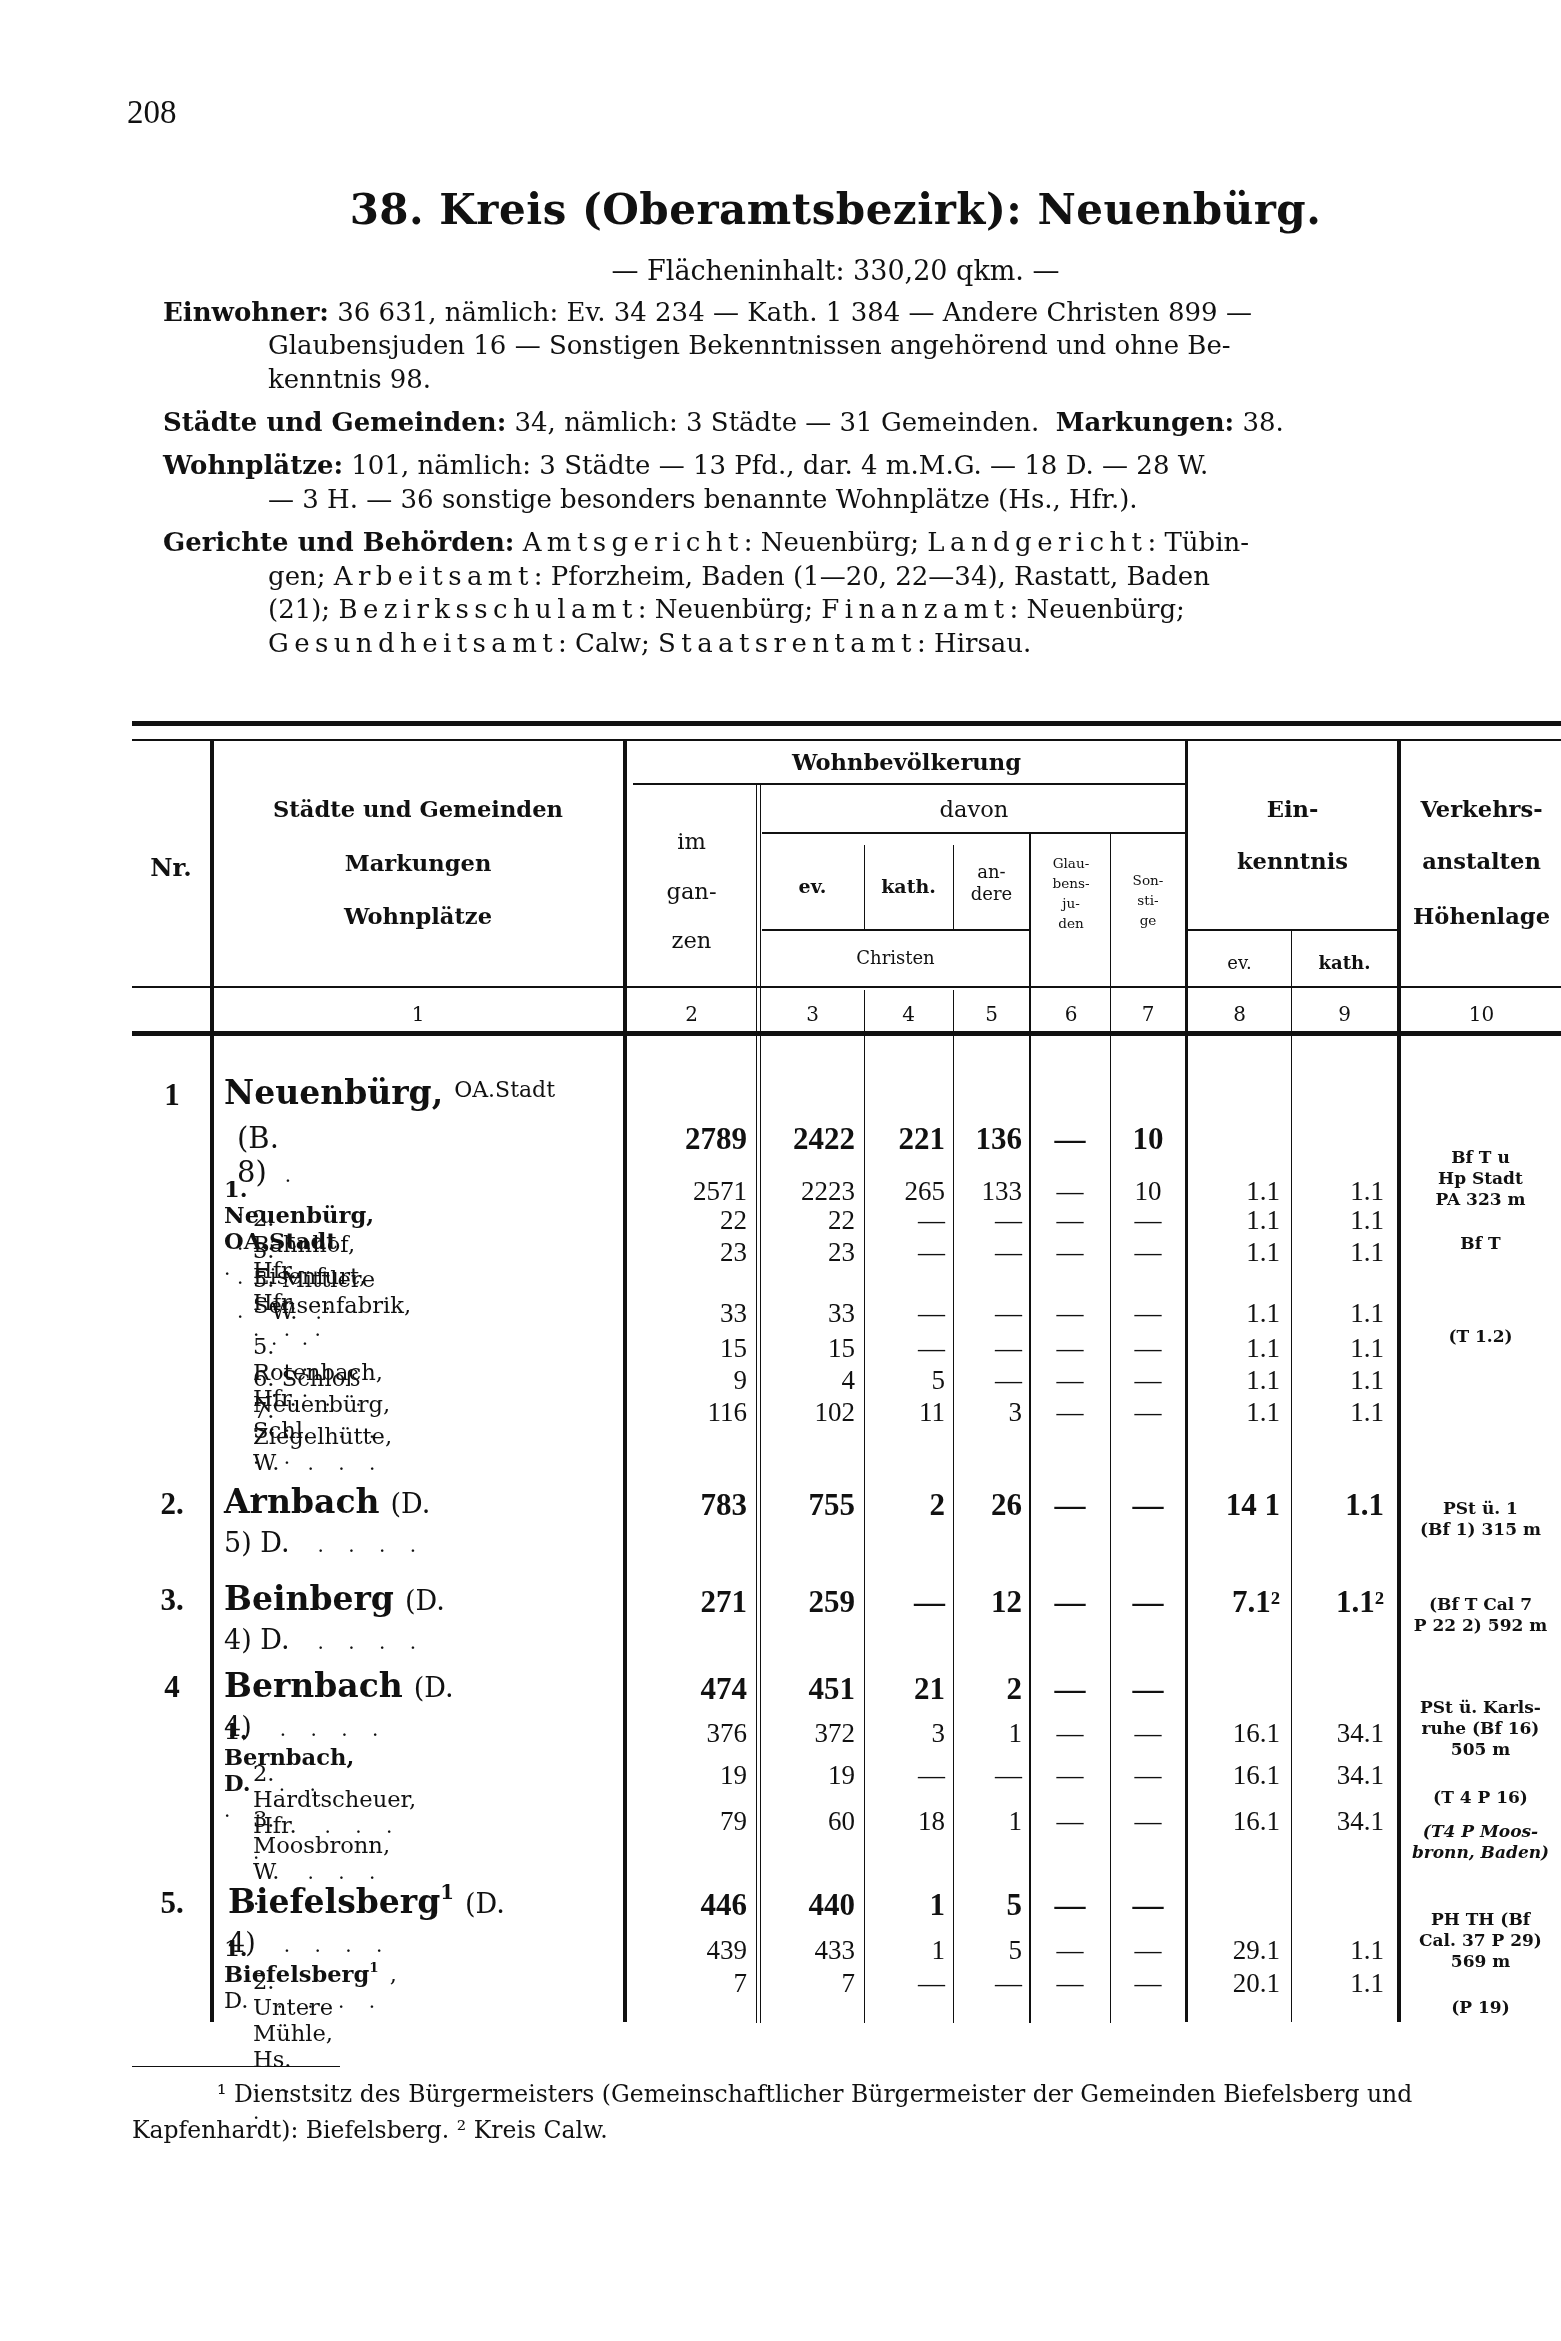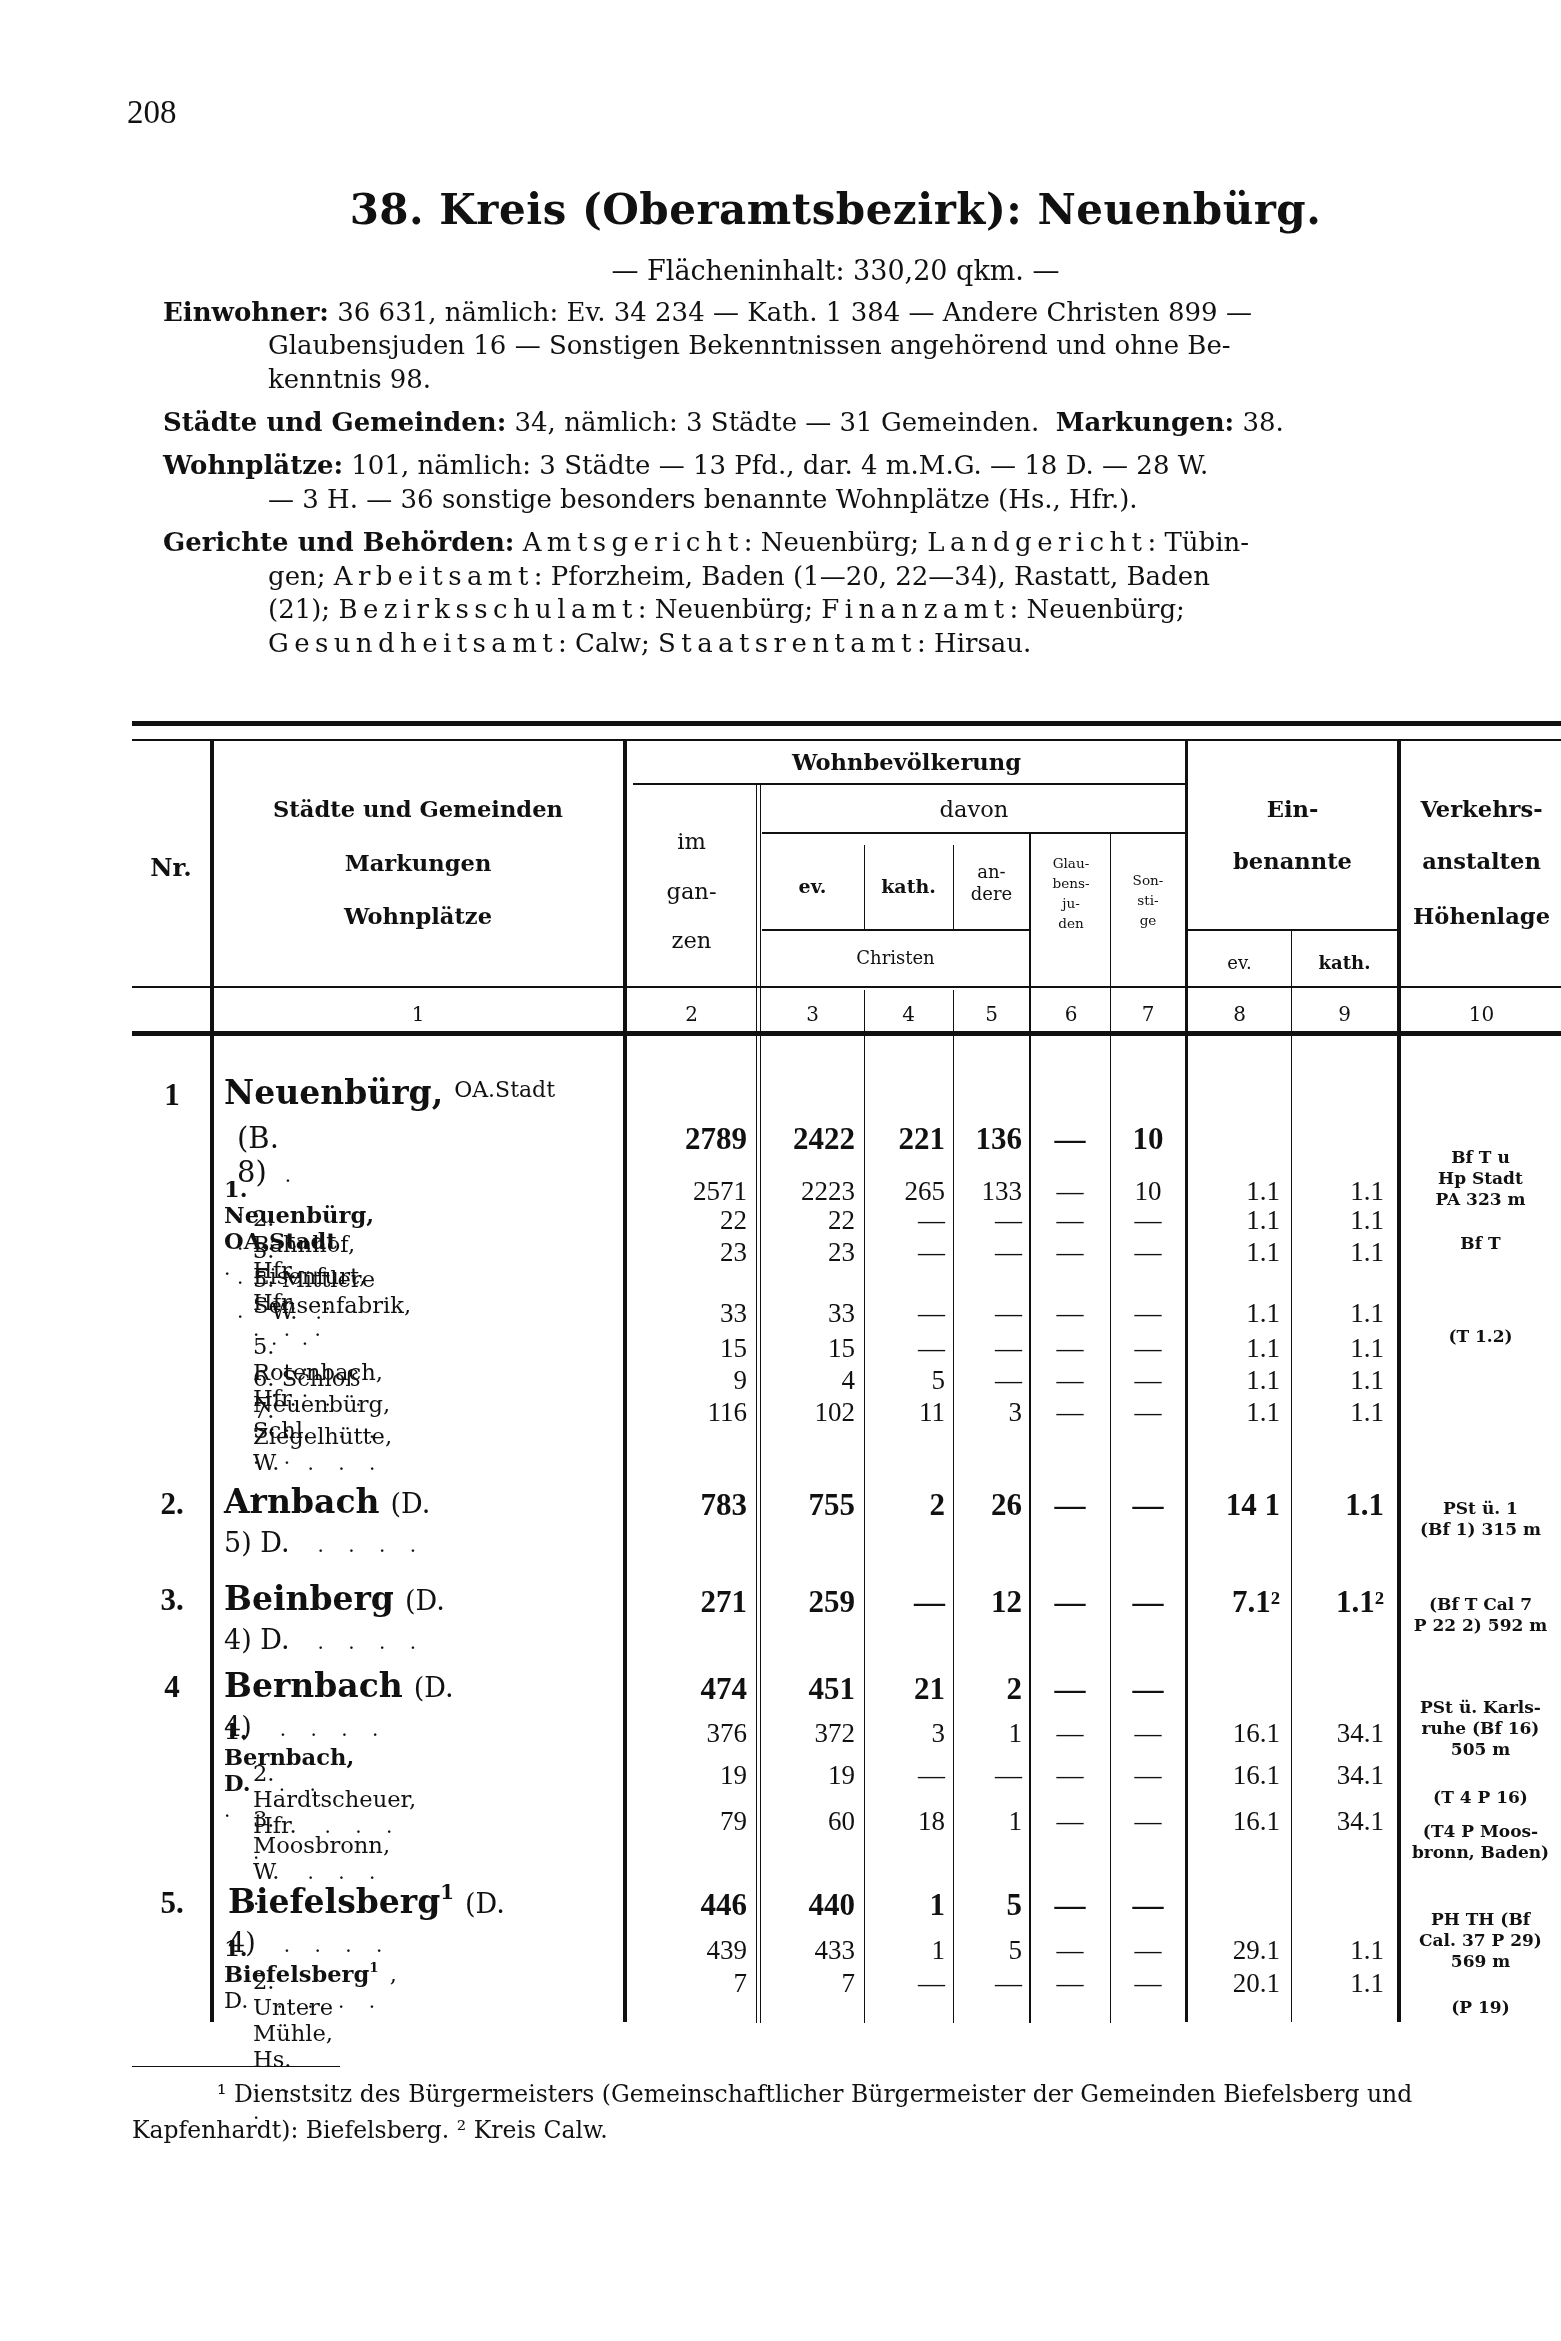--- a/index.html
+++ b/index.html
@@ -113,21 +113,21 @@
   <div class="th" style="left:627px; width:129px; top:873px; font-weight:normal;">gan-</div>
   <div class="th" style="left:627px; width:129px; top:922px; font-weight:normal;">zen</div>
   <div class="th" style="left:762px; width:424px; top:791px; font-weight:normal;">davon</div>
   <div class="th" style="left:762px; width:101px; top:868px; font-size:19px;">ev.</div>
   <div class="th" style="left:864px; width:89px; top:868px; font-size:19px;">kath.</div>
   <div class="th-small" style="left:954px; width:75px; top:861px; font-size:18px;"><span>an-</span><br><span>dere</span></div>
   <div class="th" style="left:762px; width:267px; top:940px; font-size:18px; font-weight:normal;">Christen</div>
   <div class="th-small" style="left:1031px; width:80px; top:853px; font-size:13.6px; line-height:20px;"><span>Glau-</span><br><span>bens-</span><br><span>ju-</span><br><span>den</span></div>
   <div class="th-small" style="left:1111px; width:74px; top:870px; font-size:13.6px; line-height:20px;"><span>Son-</span><br><span>sti-</span><br><span>ge</span></div>
   <div class="th" style="left:1188px; width:209px; top:791px;">Ein-</div>
-  <div class="th" style="left:1188px; width:209px; top:843px;">benannte</div>
+  <div class="th" style="left:1188px; width:209px; top:843px;">kenntnis</div>
   <div class="th" style="left:1188px; width:103px; top:945px; font-size:18px; font-weight:normal;">ev.</div>
   <div class="th" style="left:1292px; width:105px; top:945px; font-size:18px;">kath.</div>
   <div class="th" style="left:1401px; width:161px; top:791px;">Verkehrs-</div>
   <div class="th" style="left:1401px; width:161px; top:843px;">anstalten</div>
   <div class="th" style="left:1401px; width:161px; top:898px;">Höhenlage</div>
 
   <div class="colnum" style="left:213px; width:410px;">1</div>
   <div class="colnum" style="left:627px; width:129px;">2</div>
   <div class="colnum" style="left:762px; width:101px;">3</div>
   <div class="colnum" style="left:864px; width:89px;">4</div>
@@ -314,21 +314,21 @@
       <div style="position:absolute;left:0;top:0;">
         <div class="name name-sub" style="left:253px;top:1806px;"><span>3. Moosbronn, W.</span><span class="dots" style="font-weight:normal;font-size:20px;margin-left:12.7px;"> . . . .</span></div>
         <div class="num" style="left:638px;width:109px;top:1806px;">79</div>
         <div class="num" style="left:746px;width:109px;top:1806px;">60</div>
         <div class="num" style="left:836px;width:109px;top:1806px;">18</div>
         <div class="num" style="left:913px;width:109px;top:1806px;">1</div>
         <div class="num" style="left:1034px;width:72px;text-align:center;top:1806px;">—</div>
         <div class="num" style="left:1112px;width:72px;text-align:center;top:1806px;">—</div>
         <div class="num" style="left:1171px;width:109px;top:1806px;">16.1</div>
         <div class="num" style="left:1275px;width:109px;top:1806px;">34.1</div>
-        <div class="verk" style="top:1795px;">
+        <div class="verk" style="top:1795px;font-style:italic;">
           <div>(T4 P Moos-</div>
           <div>bronn, Baden)</div>
         </div>
       </div>
       <div style="position:absolute;left:0;top:0;">
         <div class="nr" style="top:1885px;font-weight:bold;">5.</div>
         <div class="name name-main" style="left:228px;top:1882px;"><span>Biefelsberg</span><sup>1</sup><span style="font-weight:normal;font-size:27px;margin-left:11px;">(D. 4)</span><span class="dots" style="font-weight:normal;font-size:20px;margin-left:12.7px;"> . . . .</span></div>
         <div class="num bold" style="left:638px;width:109px;top:1887px;">446</div>
         <div class="num bold" style="left:746px;width:109px;top:1887px;">440</div>
         <div class="num bold" style="left:836px;width:109px;top:1887px;">1</div>

